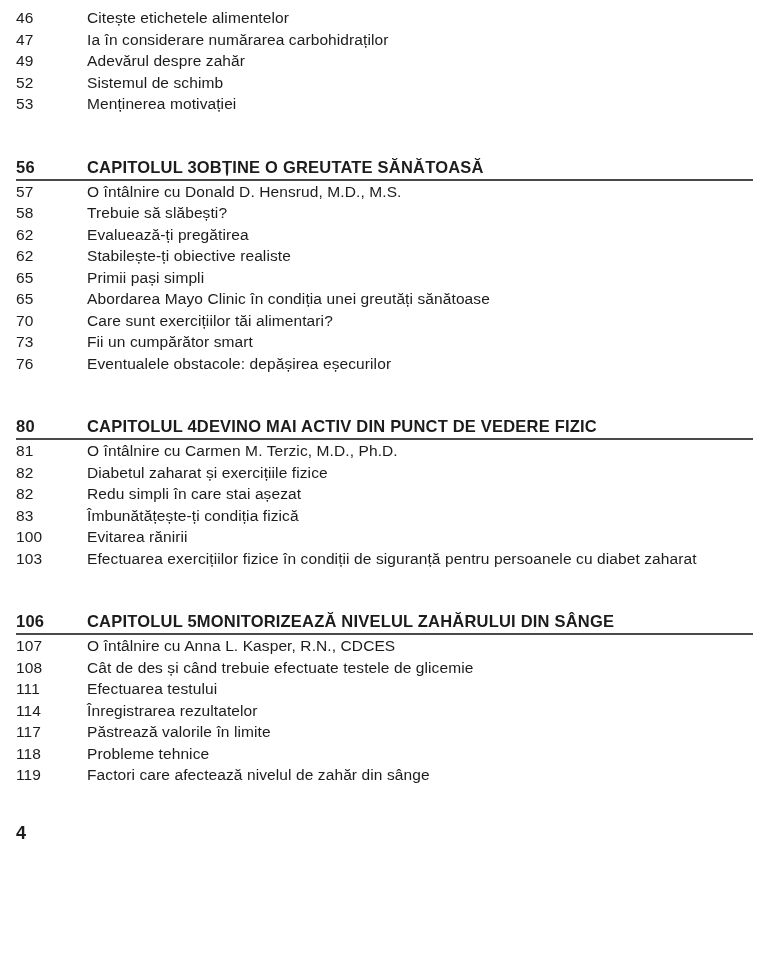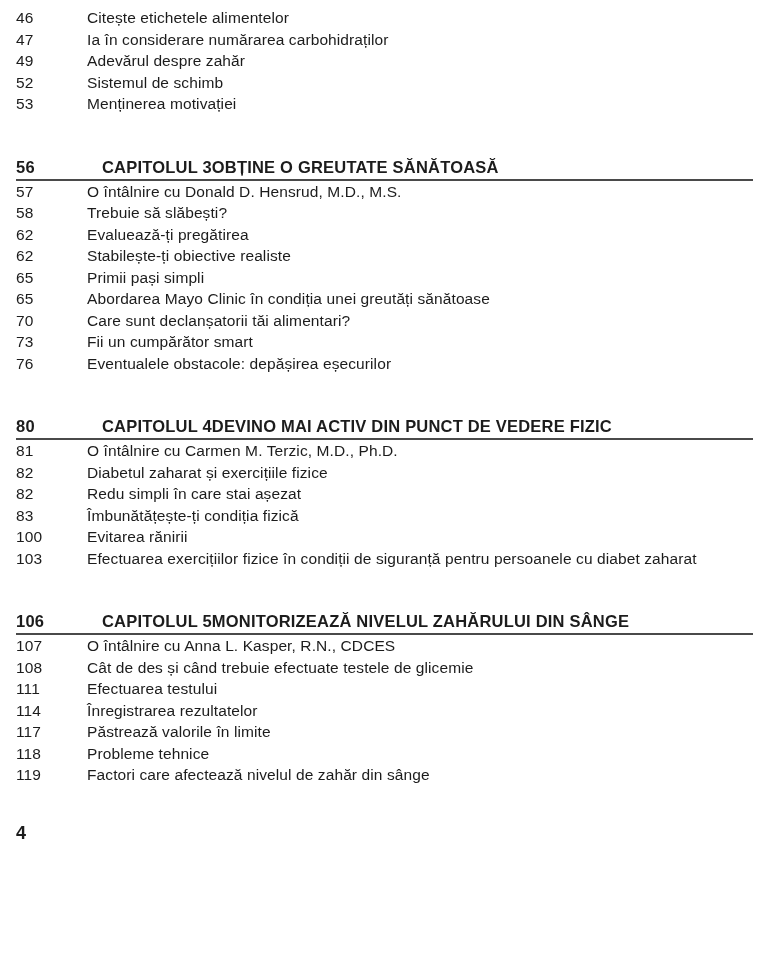--- a/index.html
+++ b/index.html
@@ -36,21 +36,20 @@
   .title {
     white-space: nowrap;
   }
   .chapter {
     display: flex;
     margin-top: 42px;
     font-weight: bold;
     font-size: 16.5px;
     line-height: 20px;
     letter-spacing: 0.2px;
-    gap: 15px;
   }
   .ch-lines { display: flex; }
   .rule {
     height: 2px;
     background: #4a4a4a;
     margin-top: 2px;
   }
   .folio {
     margin-top: 36px;
     font-weight: bold;
@@ -115,21 +114,21 @@
     <div class="row">
       <span class="num">65</span>
       <span class="title">Primii pași simpli</span>
     </div>
     <div class="row">
       <span class="num">65</span>
       <span class="title">Abordarea Mayo Clinic în condiția unei greutăți sănătoase</span>
     </div>
     <div class="row">
       <span class="num">70</span>
-      <span class="title">Care sunt declanșatorii tăi alimentari?</span>
+      <span class="title">Care sunt exercițiilor tăi alimentari?</span>
     </div>
     <div class="row">
       <span class="num">73</span>
       <span class="title">Fii un cumpărător smart</span>
     </div>
     <div class="row">
       <span class="num">76</span>
       <span class="title">Eventualele obstacole: depășirea eșecurilor</span>
     </div>
   </section>

